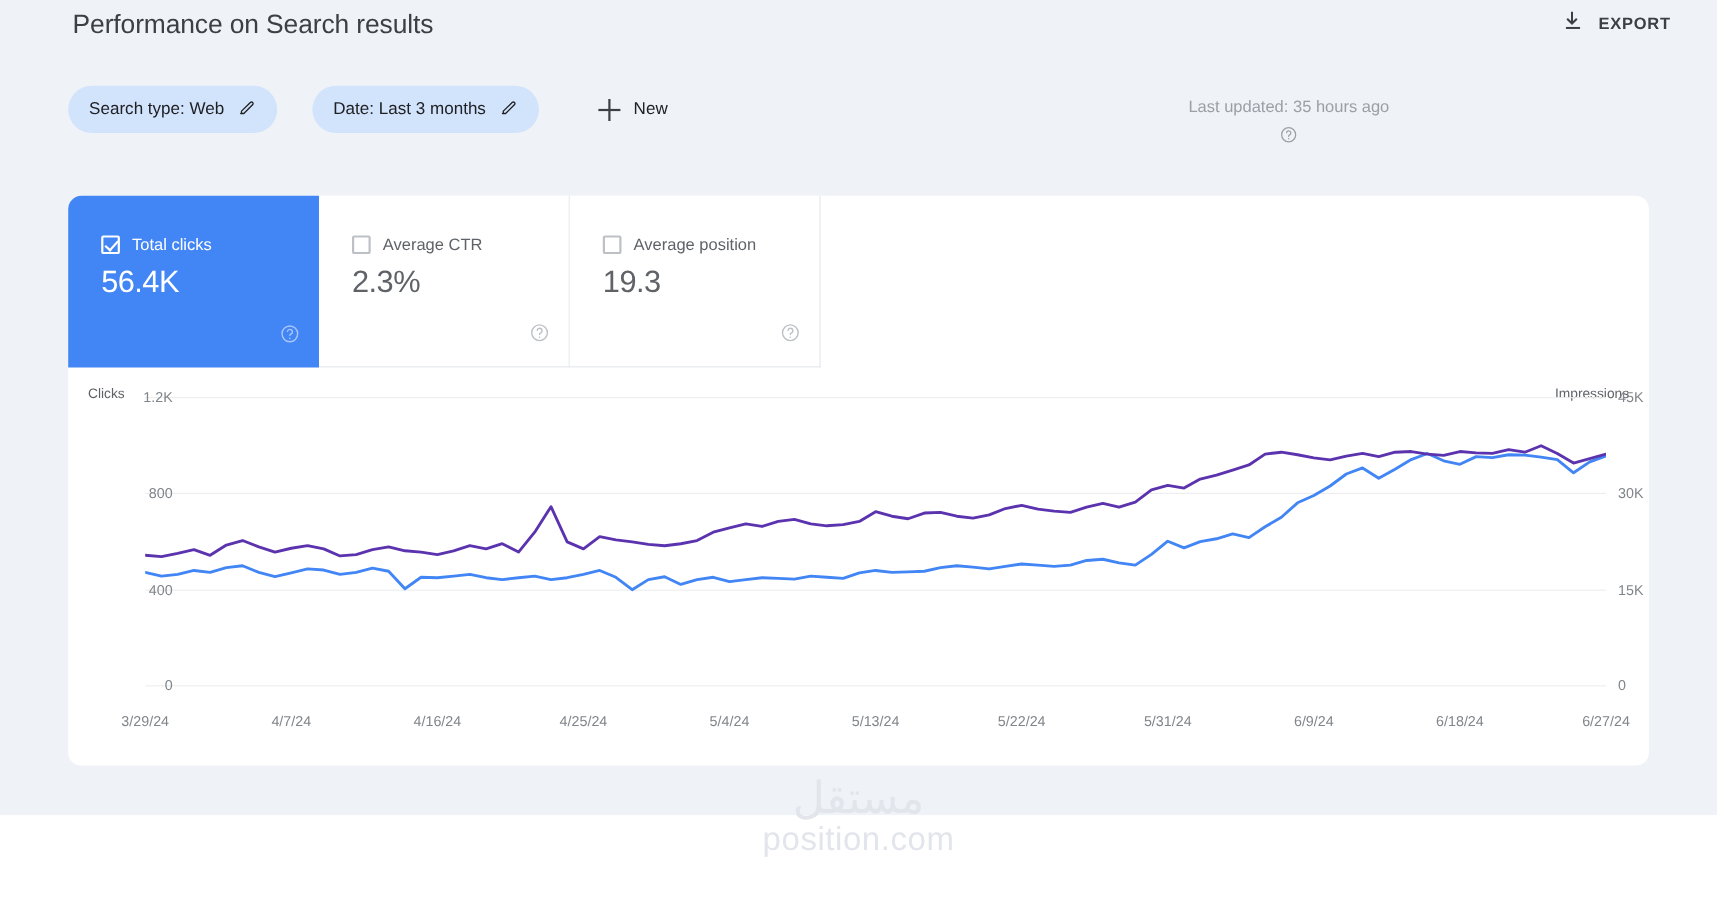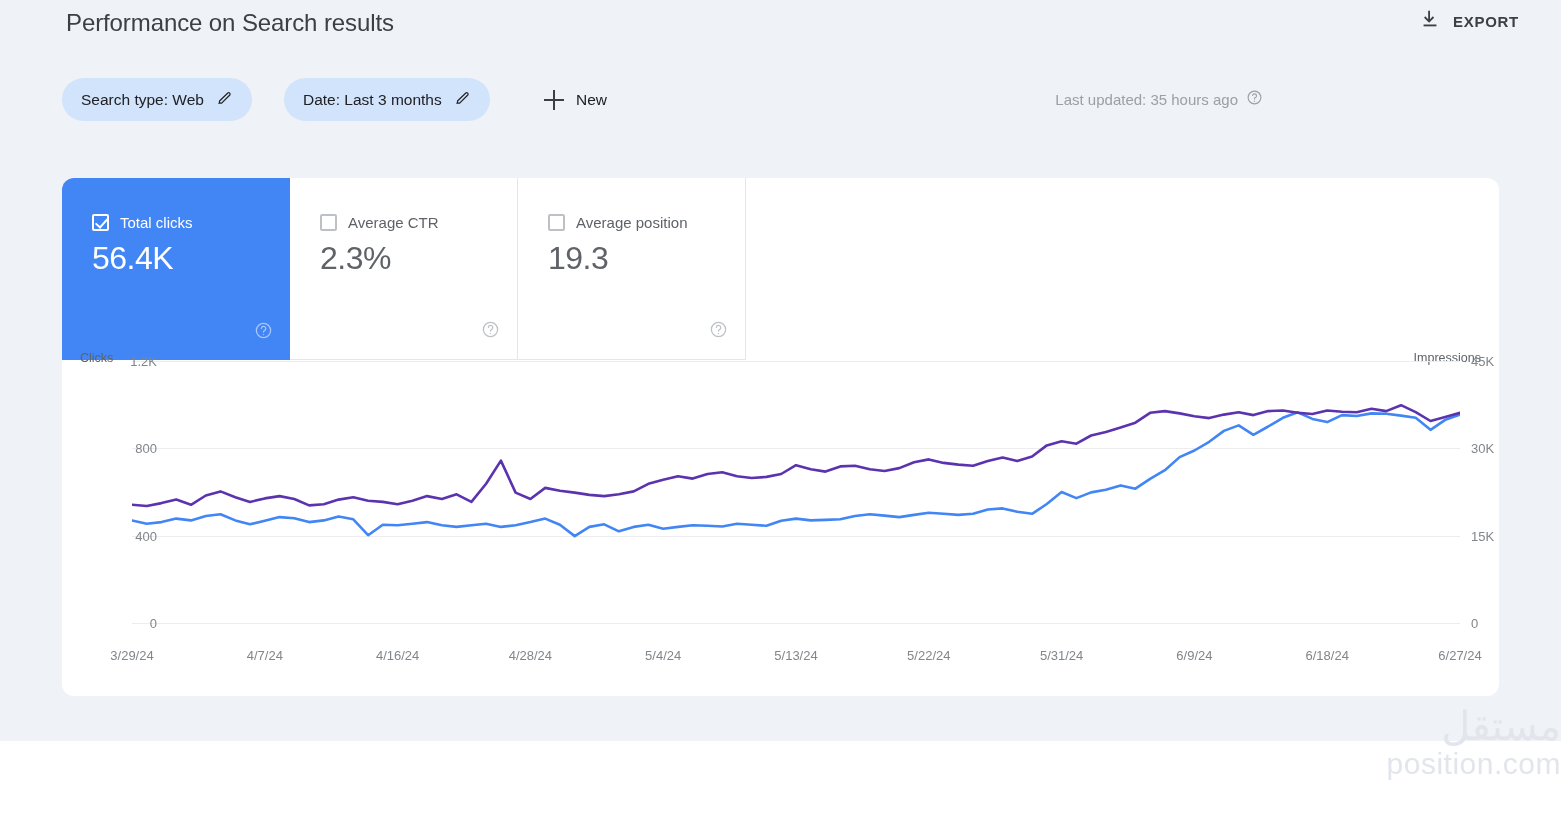--- a/index.html
+++ b/index.html
@@ -103,20 +103,21 @@
   }
   .plus::before { left: 9px; top: 0; width: 2px; height: 20px; }
   .plus::after  { left: 0; top: 9px; width: 20px; height: 2px; }
 
   .last-updated {
     position: absolute;
     right: 42px; top: 11px;
     display: flex;
     align-items: center;
     gap: 8px;
+    flex-direction: column;
   }
   .last-updated-text {
     font-size: 15px;
     color: #9aa0a6;
     white-space: nowrap;
   }
 
   
   .card {
     position: absolute;
@@ -130,21 +131,21 @@
   
   .metrics {
     position: absolute;
     left: 0; top: 0;
     height: 145px;
     display: flex;
   }
   .metric {
     position: relative;
     width: 228px;
-    height: 182px;
+    height: 156px;
     cursor: pointer;
   }
   .metric:first-child { border-top-left-radius: 12px; }
   .metric.sel-clicks { background: #4285f4; }
   .metric.sel-impr   { background: #5c33ae; }
   .metric.inactive {
     background: #ffffff;
     border-right: 1px solid #e4e6eb;
     border-bottom: 1px solid #e4e6eb;
   }
@@ -177,21 +178,21 @@
   .metric-name {
     font-size: 15px;
     color: #ffffff;
     white-space: nowrap;
   }
   .metric.inactive .metric-name { color: #5f6368; }
 
   .metric-value {
     position: absolute;
     left: 30px; top: 62px;
-    font-size: 32px;
+    font-size: 28px;
     color: #ffffff;
     letter-spacing: -0.5px;
     white-space: nowrap;
   }
   .metric.inactive .metric-value { color: #5f6368; }
 
   .metric-help {
     position: absolute;
     right: 17px; bottom: 16px;
   }
@@ -246,21 +247,21 @@
     width: 1328px;
     height: 373px;
   }
   .plot svg { display: block; }
 
   
   .watermark {
     position: absolute;
     left: 0; top: 705px;
     width: 1561px;
-    text-align: right;
+    text-align: center;
     pointer-events: none;
   }
   .wm-ar {
     font-size: 40px;
     color: #e2e5eb;
     line-height: 1.05;
     direction: rtl;
     letter-spacing: 1px;
   }
   .wm-en {
@@ -395,21 +396,21 @@
       <div id="yticks-right">
           <div class="ytick right" style="top: 300px;">0</div>
           <div class="ytick right" style="top: 212.667px;">15K</div>
           <div class="ytick right" style="top: 125.333px;">30K</div>
           <div class="ytick right" style="top: 38px;">45K</div>
         </div>
       <div id="xticks">
           <div class="xtick" style="left: 70px;">3/29/24</div>
           <div class="xtick" style="left: 202.8px;">4/7/24</div>
           <div class="xtick" style="left: 335.6px;">4/16/24</div>
-          <div class="xtick" style="left: 468.4px;">4/28/24</div>
+          <div class="xtick" style="left: 468.4px;">4/25/24</div>
           <div class="xtick" style="left: 601.2px;">5/4/24</div>
           <div class="xtick" style="left: 734px;">5/13/24</div>
           <div class="xtick" style="left: 866.8px;">5/22/24</div>
           <div class="xtick" style="left: 999.6px;">5/31/24</div>
           <div class="xtick" style="left: 1132.4px;">6/9/24</div>
           <div class="xtick" style="left: 1265.2px;">6/18/24</div>
           <div class="xtick" style="left: 1398px;">6/27/24</div>
         </div>
 
       <div class="plot">

